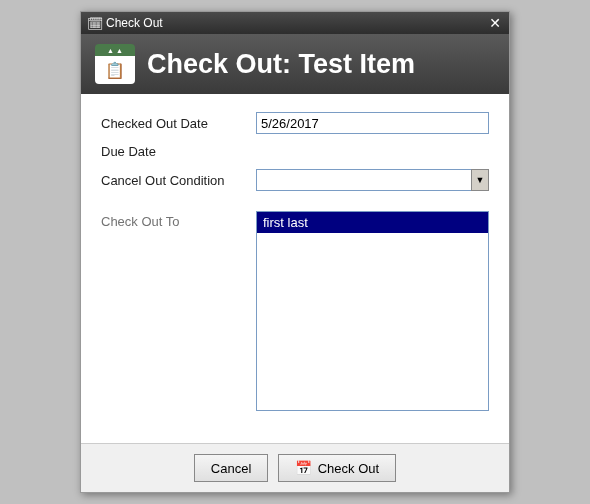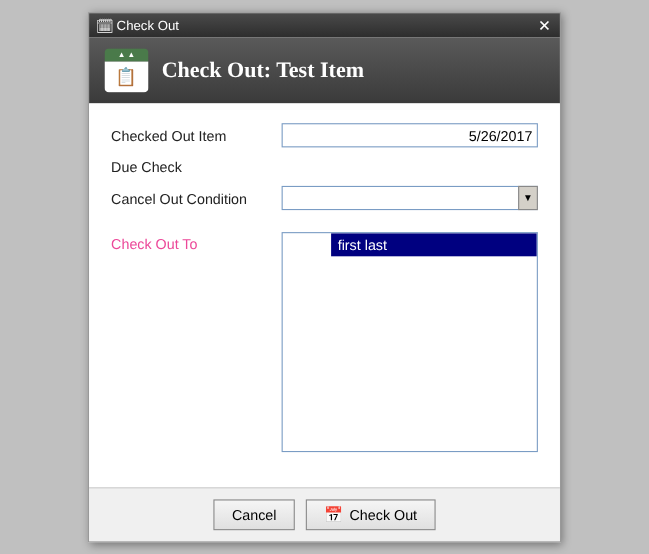--- a/index.html
+++ b/index.html
@@ -69,23 +69,22 @@
     .header {
       background: linear-gradient(to bottom, #5a5a5a, #3a3a3a);
       padding: 10px 14px;
       display: flex;
       align-items: center;
       gap: 12px;
     }
 
     .header-title {
       color: white;
-      font-size: 20px;
+      font-size: 27px;
       font-weight: bold;
-      font-family: Liberation Serif, serif;
     }
 
     .content {
       background: white;
       padding: 18px 20px;
     }
 
     .form-row {
       display: flex;
       align-items: center;
@@ -99,21 +98,21 @@
       flex-shrink: 0;
     }
 
     .form-input {
       flex: 1;
       height: 22px;
       border: 1px solid #7a9cc4;
       background: white;
       padding: 2px 4px;
       font-size: 13px;
-      text-align: right;
+      text-align: left;
     }
 
     .form-select-container {
       flex: 1;
       position: relative;
       display: flex;
       align-items: center;
     }
 
     .form-select {
@@ -148,40 +147,39 @@
 
     .checkout-to-section {
       display: flex;
       align-items: flex-start;
       margin-bottom: 14px;
     }
 
     .checkout-to-label {
       width: 155px;
       font-size: 13px;
-      color: #ec4899;
+      color: #737373;
       flex-shrink: 0;
       padding-top: 3px;
     }
 
     .checkout-to-list {
       flex: 1;
       height: 200px;
       border: 1px solid #7a9cc4;
       background: white;
       overflow-y: auto;
     }
 
     .checkout-to-item {
       background: #000080;
       color: white;
       padding: 3px 6px;
       font-size: 13px;
       cursor: pointer;
-      margin-left: 44px;
     }
 
     .footer {
       background: #f0f0f0;
       padding: 10px 20px;
       display: flex;
       justify-content: center;
       gap: 10px;
       border-top: 1px solid #ccc;
     }
@@ -250,26 +248,26 @@
         <span style="color:white; font-size:7px; font-weight:bold;">▲ ▲</span>
       </div>
       <div class="cal-body">📋</div>
     </div>
     <span class="header-title">Check Out: Test Item</span>
   </div>
 
   <div class="content">
 
     <div class="form-row">
-      <span class="form-label">Checked Out Item</span>
+      <span class="form-label">Checked Out Date</span>
       <input class="form-input" type="text" value="5/26/2017" style="">
     </div>
 
     <div class="form-row">
-      <span class="form-label">Due Check</span>
+      <span class="form-label">Due Date</span>
     </div>
 
     <div class="form-row">
       <span class="form-label">Cancel Out Condition</span>
       <div class="form-select-container">
         <select class="form-select">
           <option value=""></option>
         </select>
         <span class="select-arrow">▼</span>
       </div>

